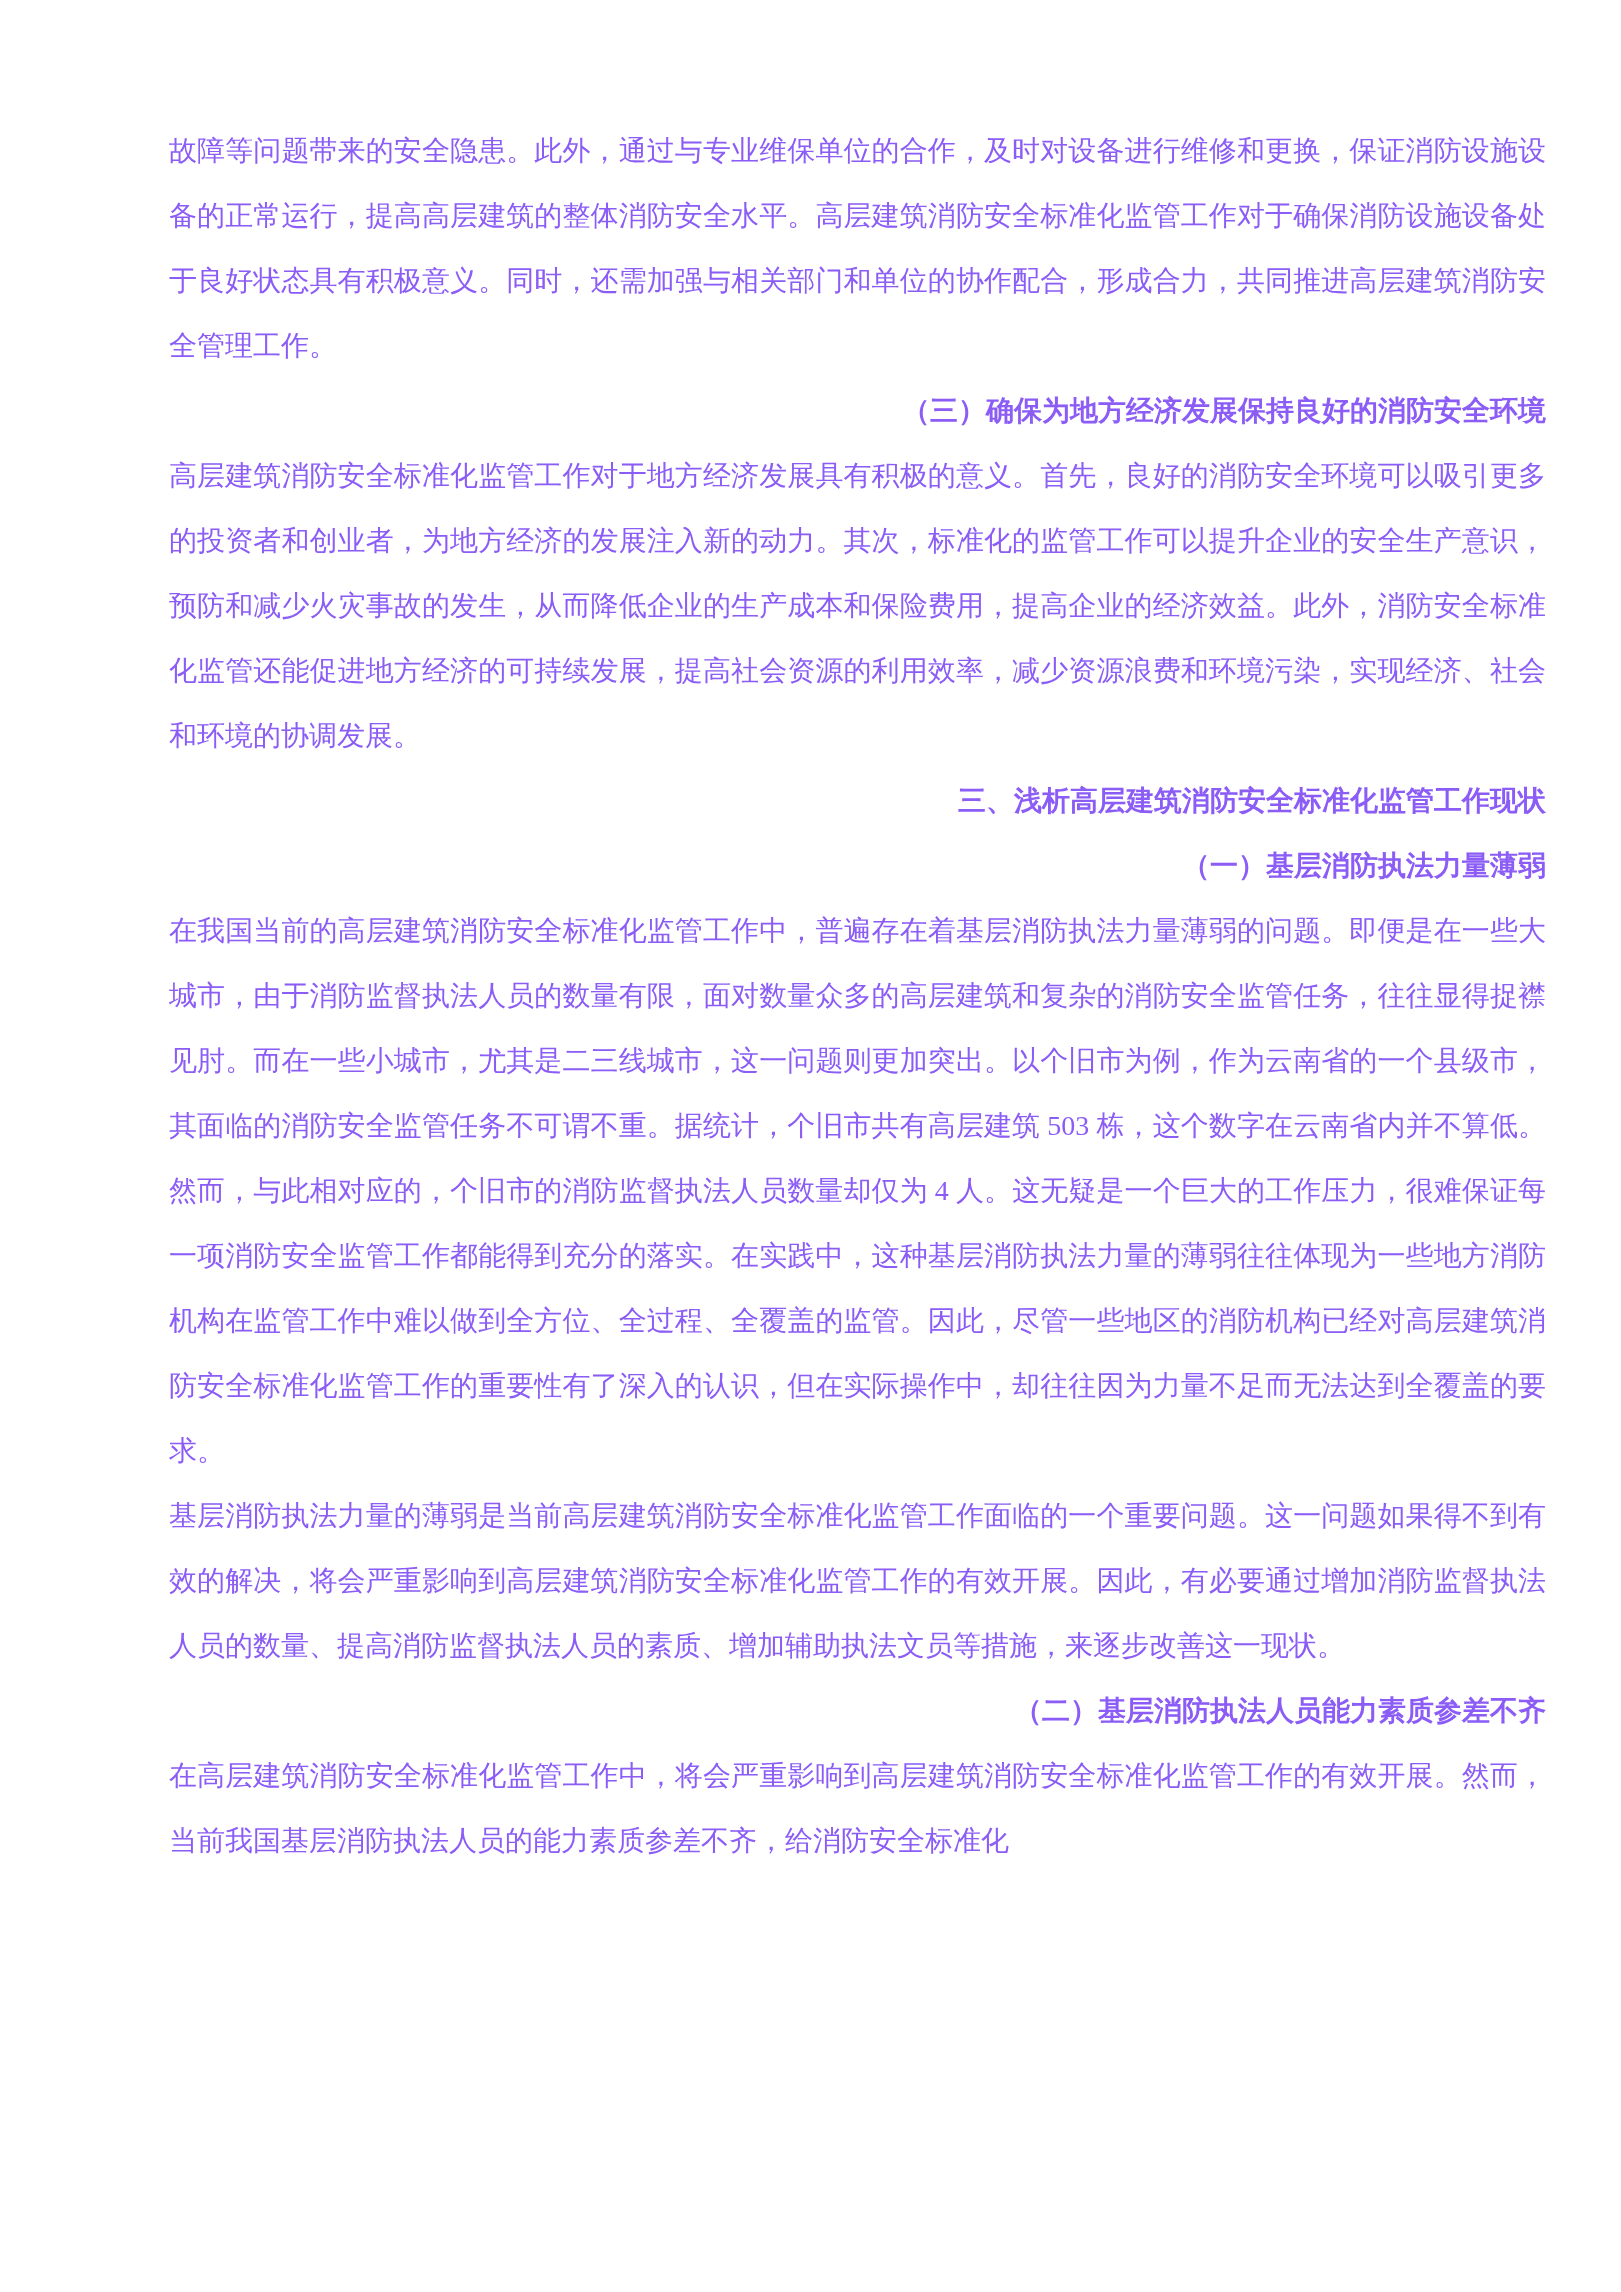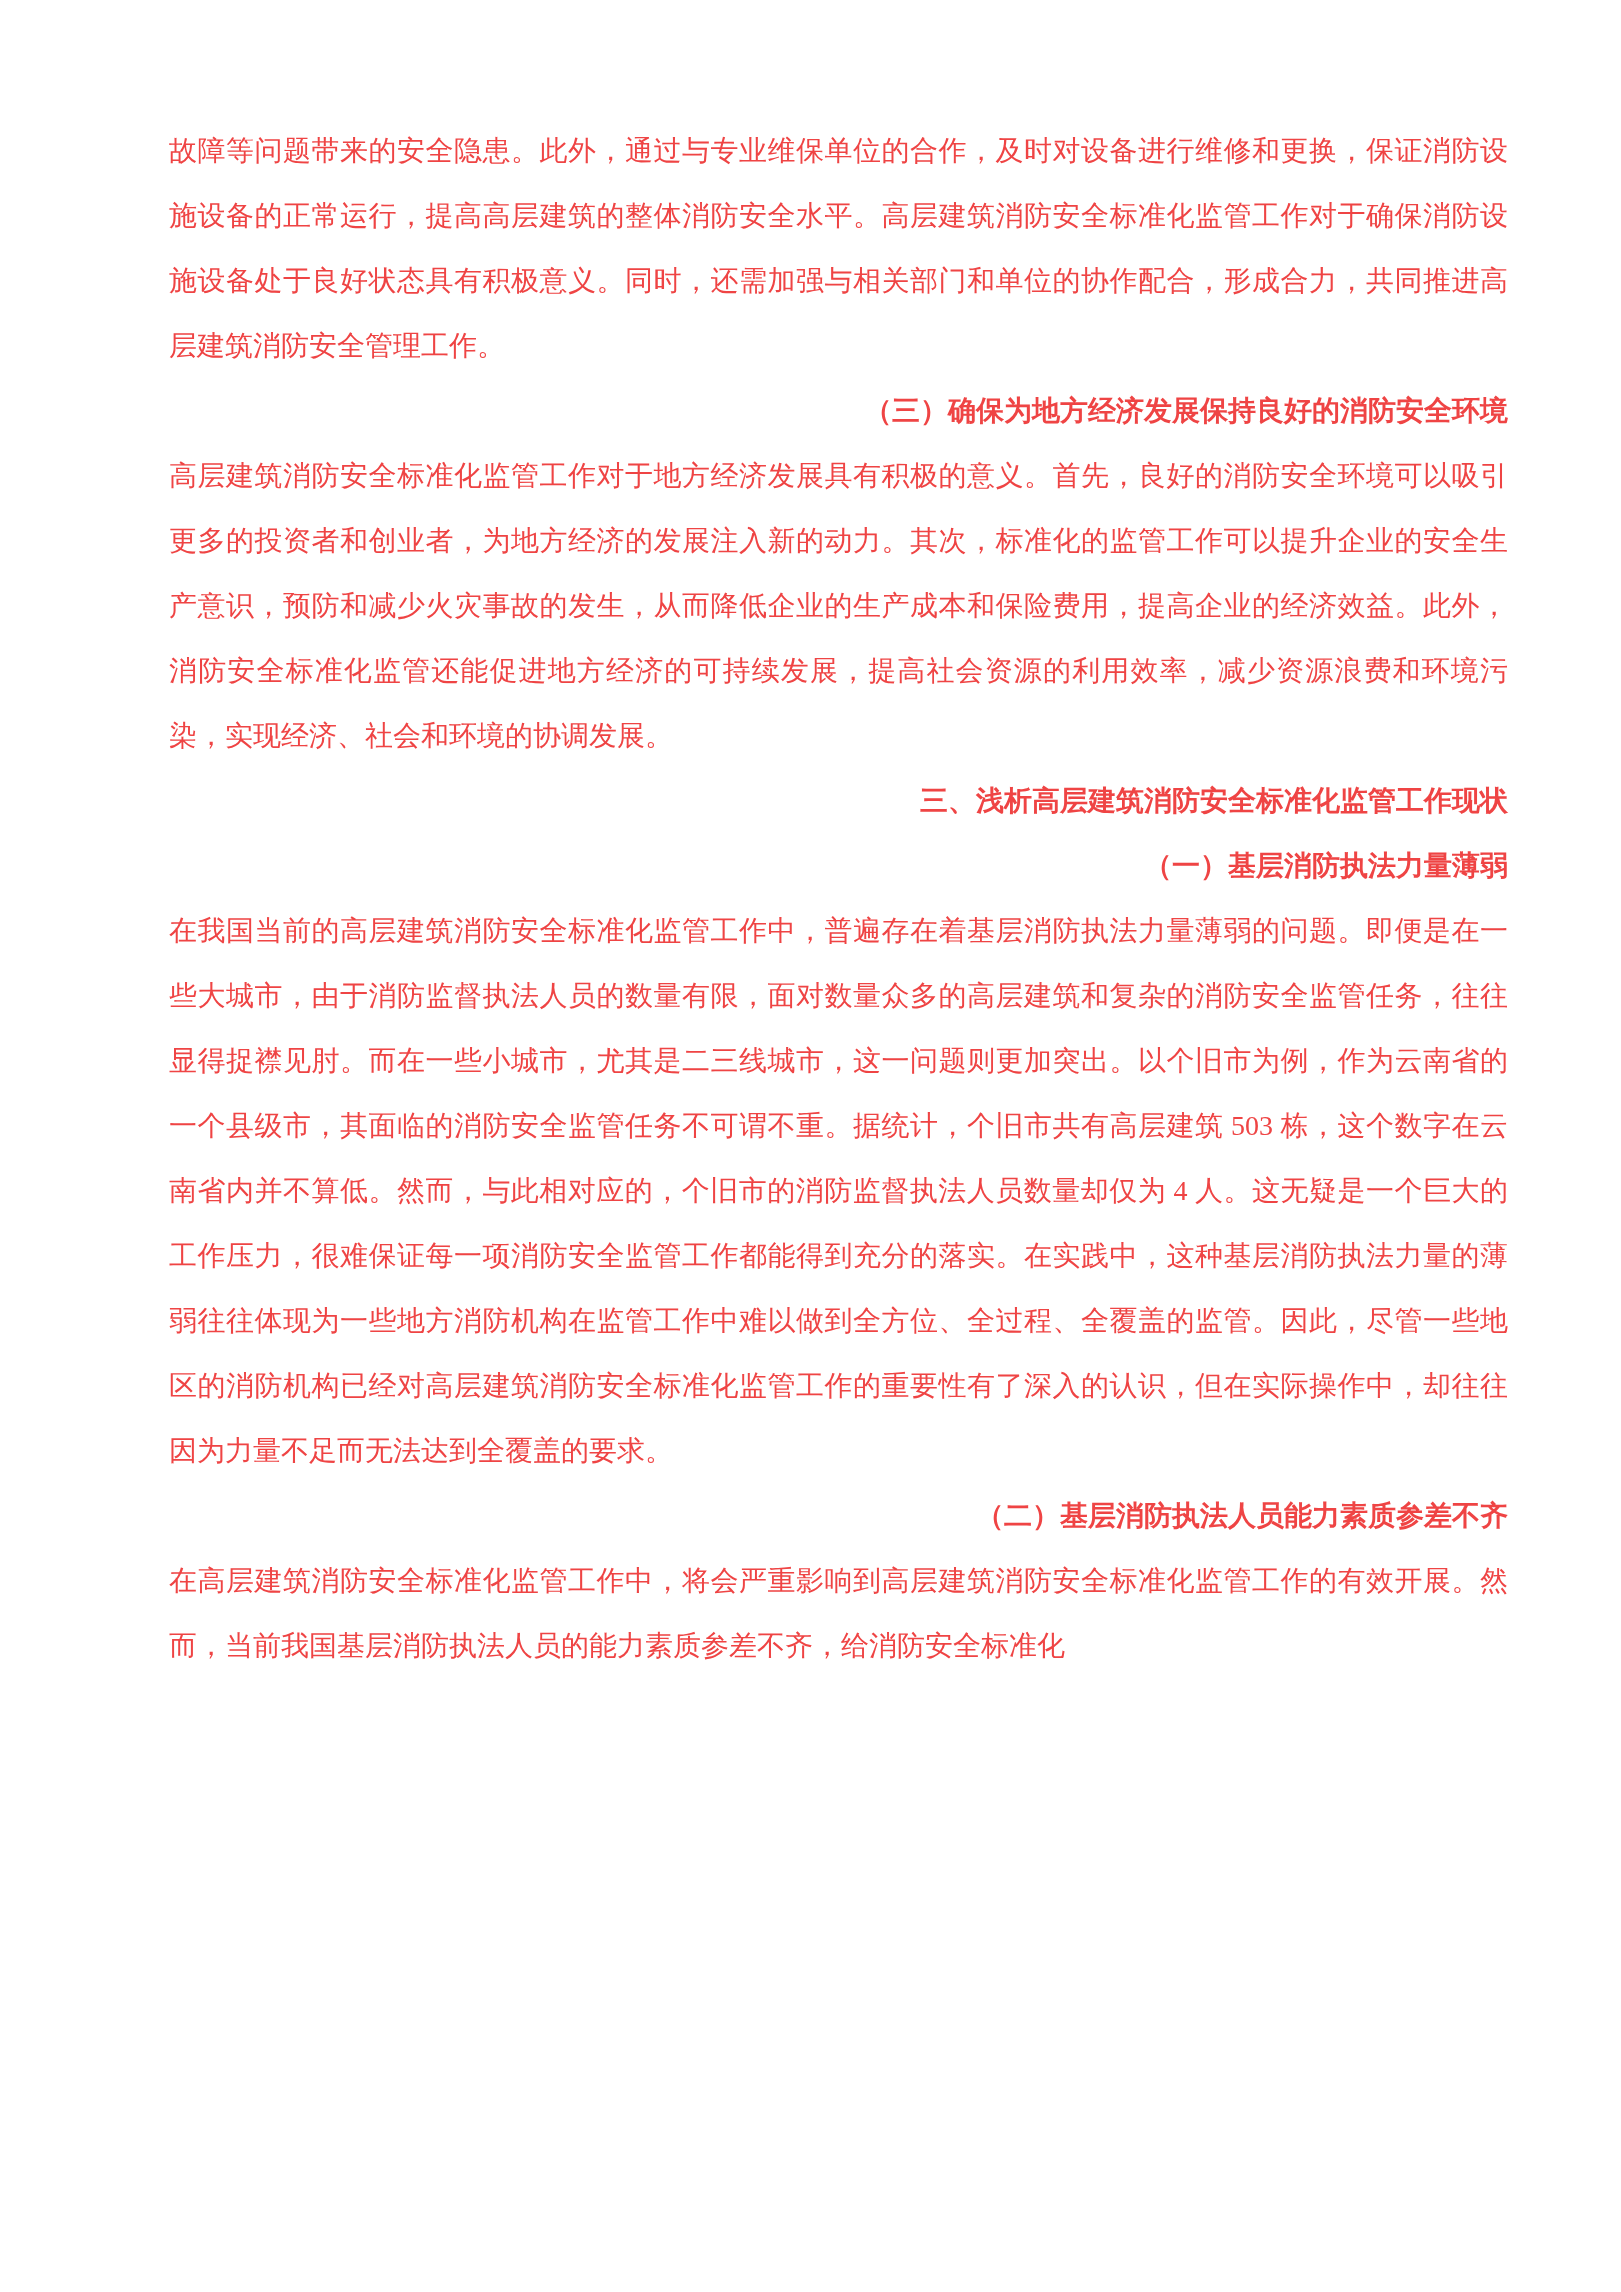--- a/index.html
+++ b/index.html
@@ -6,25 +6,25 @@
     margin: 0;
     padding: 0;
     background: #ffffff;
   }
   .page {
     position: relative;
     width: 1621px;
     height: 2293px;
     box-sizing: border-box;
     background: #ffffff;
-    padding: 118px 113px 0 169px;
+    padding: 118px 75px 0 169px;
     font-family: "Liberation Serif", "DejaVu Serif", serif;
     font-size: 28px;
     line-height: 65px;
-    color: #ef4444;
+    color: #8b5cf6;
     overflow: hidden;
   }
   .block {
     margin: 0;
     text-align: justify;
     word-break: break-all;
   }
   .block.heading {
     font-weight: bold;
     text-align: right;
@@ -39,18 +39,19 @@
   <p class="block heading">（三）确保为地方经济发展保持良好的消防安全环境</p>
 
   <p class="block">高层建筑消防安全标准化监管工作对于地方经济发展具有积极的意义。首先，良好的消防安全环境可以吸引更多的投资者和创业者，为地方经济的发展注入新的动力。其次，标准化的监管工作可以提升企业的安全生产意识，预防和减少火灾事故的发生，从而降低企业的生产成本和保险费用，提高企业的经济效益。此外，消防安全标准化监管还能促进地方经济的可持续发展，提高社会资源的利用效率，减少资源浪费和环境污染，实现经济、社会和环境的协调发展。</p>
 
   <p class="block heading">三、浅析高层建筑消防安全标准化监管工作现状</p>
 
   <p class="block heading">（一）基层消防执法力量薄弱</p>
 
   <p class="block">在我国当前的高层建筑消防安全标准化监管工作中，普遍存在着基层消防执法力量薄弱的问题。即便是在一些大城市，由于消防监督执法人员的数量有限，面对数量众多的高层建筑和复杂的消防安全监管任务，往往显得捉襟见肘。而在一些小城市，尤其是二三线城市，这一问题则更加突出。以个旧市为例，作为云南省的一个县级市，其面临的消防安全监管任务不可谓不重。据统计，个旧市共有高层建筑 503 栋，这个数字在云南省内并不算低。然而，与此相对应的，个旧市的消防监督执法人员数量却仅为 4 人。这无疑是一个巨大的工作压力，很难保证每一项消防安全监管工作都能得到充分的落实。在实践中，这种基层消防执法力量的薄弱往往体现为一些地方消防机构在监管工作中难以做到全方位、全过程、全覆盖的监管。因此，尽管一些地区的消防机构已经对高层建筑消防安全标准化监管工作的重要性有了深入的认识，但在实际操作中，却往往因为力量不足而无法达到全覆盖的要求。</p>
 
+  <p class="block">基层消防执法力量的薄弱是当前高层建筑消防安全标准化监管工作面临的一个重要问题。这一问题如果得不到有效的解决，将会严重影响到高层建筑消防安全标准化监管工作的有效开展。因此，有必要通过增加消防监督执法人员的数量、提高消防监督执法人员的素质、增加辅助执法文员等措施，来逐步改善这一现状。</p>
 
   <p class="block heading">（二）基层消防执法人员能力素质参差不齐</p>
 
   <p class="block">在高层建筑消防安全标准化监管工作中，将会严重影响到高层建筑消防安全标准化监管工作的有效开展。然而，当前我国基层消防执法人员的能力素质参差不齐，给消防安全标准化</p>
 </main>
 
 
 </body></html>

